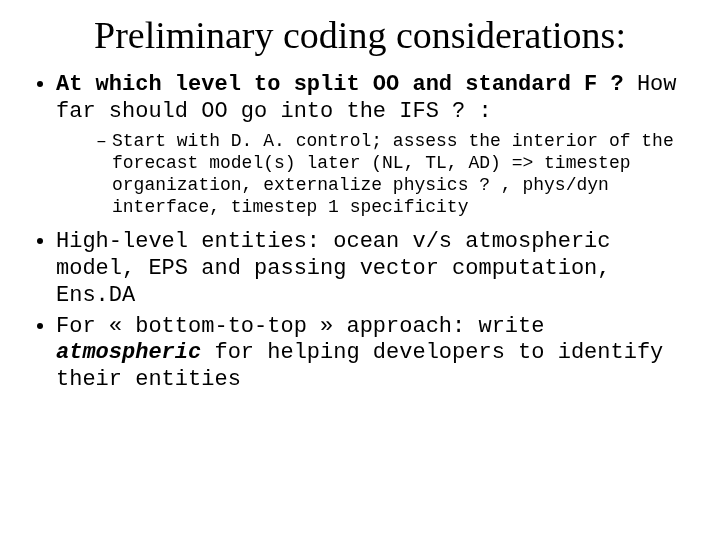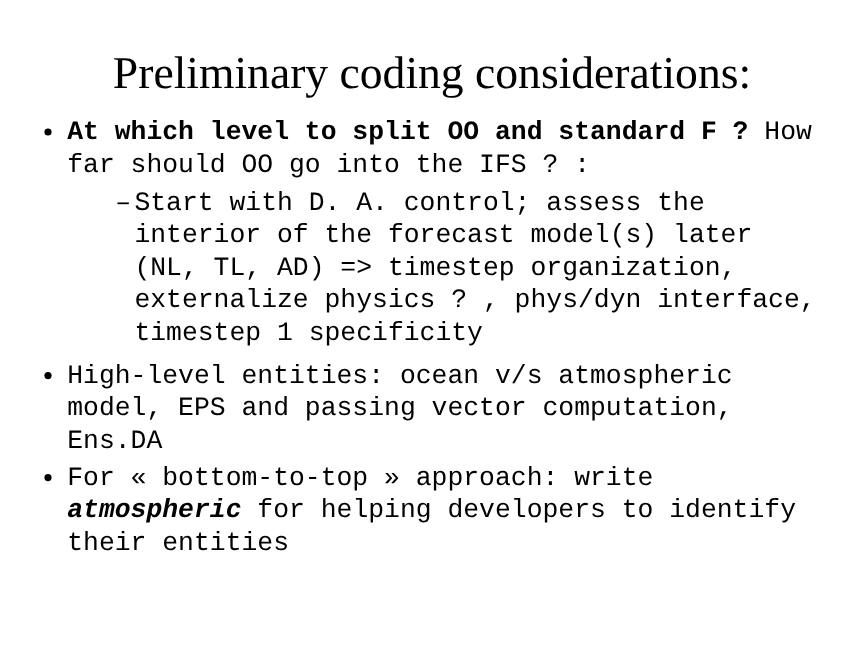--- a/index.html
+++ b/index.html
@@ -10,21 +10,20 @@
     background: #ffffff;
     font-family: "Times New Roman", Times, serif;
     color: #000000;
   }
   .slide {
     box-sizing: border-box;
     width: 720px;
     height: 415px;
     padding: 10px 28px 16px 28px;
     position: relative;
-    margin-top: 26px;
   }
   .title {
     font-size: 38px;
     font-weight: 400;
     text-align: center;
     line-height: 1.15;
     margin: 4px 0 14px 0;
   }
   ul.top {
     margin: 0;
@@ -36,21 +35,21 @@
   ul.top > li {
     margin-bottom: 4px;
   }
   ul.top > li.bold-lead > .lead {
     font-weight: bold;
   }
   ul.sub {
     list-style: none;
     margin: 6px 0 10px 0;
     padding-left: 40px;
-    font-size: 22px;
+    font-size: 18px;
     line-height: 1.22;
   }
   ul.sub > li {
     position: relative;
     padding-left: 16px;
     margin-bottom: 4px;
   }
   ul.sub > li::before {
     content: "–";
     position: absolute;

